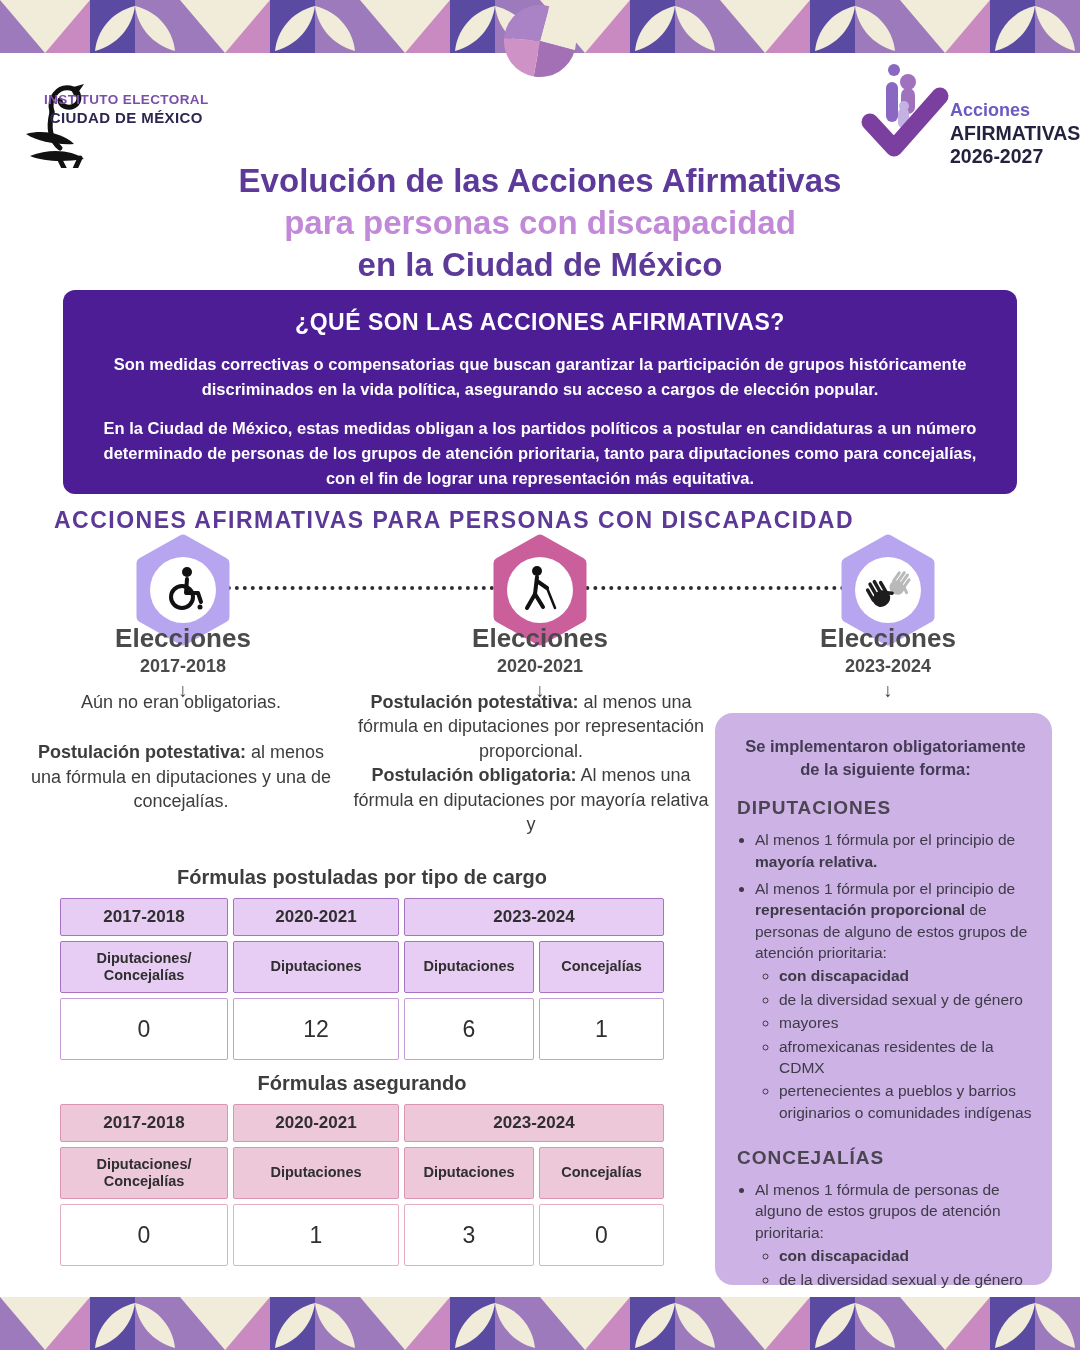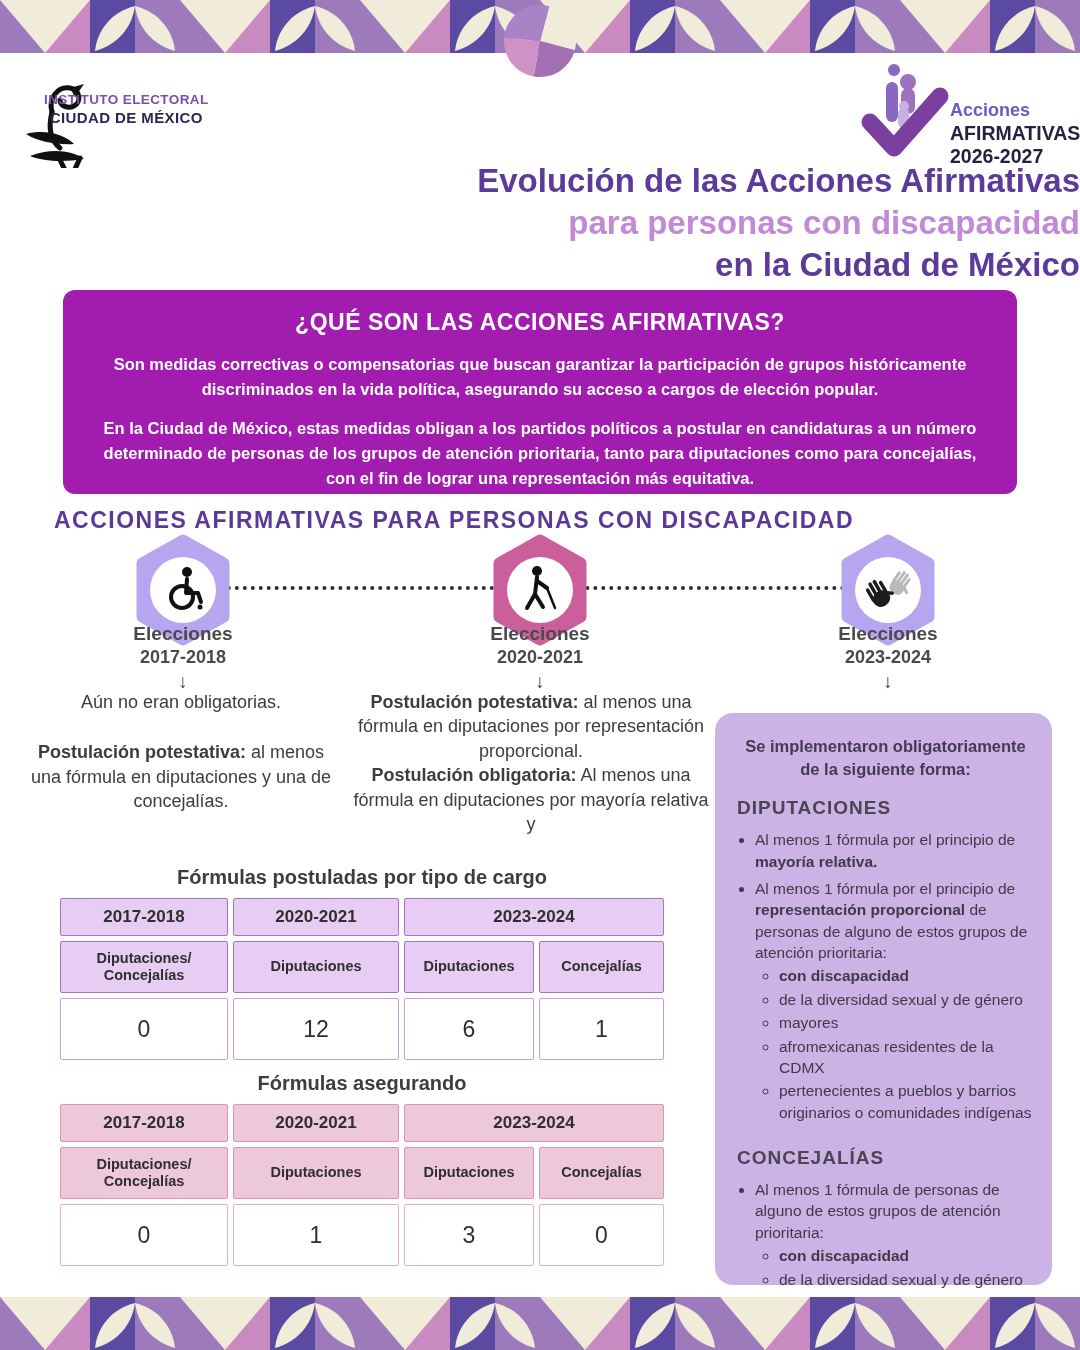--- a/index.html
+++ b/index.html
@@ -20,38 +20,38 @@
   .iecm-logo{left:14px;top:58px;width:230px;height:110px;}
   .iecm-text{left:44px;top:92px;line-height:1.25;}
   .iecm-line1{font-size:13.5px;font-weight:bold;color:#7b4fa8;letter-spacing:.4px;}
   .iecm-line2{font-size:15px;font-weight:bold;color:#2e2650;letter-spacing:.4px;text-align:center;}
   .aa-logo-icon{left:852px;top:56px;width:100px;height:108px;}
   .aa-logo-text{left:950px;top:100px;line-height:1.2;}
   .aa-line1{font-size:18px;font-weight:600;color:#6a5ac2;}
   .aa-line2{font-size:19.5px;font-weight:bold;color:#23233f;}
   .aa-line3{font-size:19.5px;font-weight:bold;color:#23233f;}
   
-  .main-title{left:0;top:160px;width:1080px;text-align:right;font-weight:bold;font-size:33px;line-height:42px;}
+  .main-title{left:0;top:160px;width:1080px;text-align:center;font-weight:bold;font-size:33px;line-height:42px;}
   .title-l1,.title-l3{color:#5d3a99;}
   .title-l2{color:#c289d8;}
   
-  .intro-box{left:63px;top:290px;width:954px;height:204px;background:#a21caf;border-radius:12px;
+  .intro-box{left:63px;top:290px;width:954px;height:204px;background:#4c1d95;border-radius:12px;
              box-sizing:border-box;padding:17px 40px;color:#ffffff;text-align:center;}
   .intro-heading{font-size:23px;font-weight:bold;letter-spacing:.5px;margin:2px 0 16px 0;}
   .intro-box p{font-size:16.5px;font-weight:600;line-height:1.52;margin:0 0 14px 0;}
   
   .section-heading{left:0;top:507px;width:908px;text-align:center;font-size:23px;font-weight:bold;
                    color:#5c3897;letter-spacing:1.5px;}
   
   .timeline-line{left:195px;top:586px;width:690px;border-top:4px dotted #2e2e2e;height:0;}
   .hex{width:100px;height:112px;top:534px;}
   .hex-1{left:133px;} .hex-2{left:490px;} .hex-3{left:838px;}
   .tcol{top:622px;width:220px;text-align:center;color:#4a4a4a;}
   .tcol-1{left:73px;} .tcol-2{left:430px;} .tcol-3{left:778px;}
-  .tcol .t-label{font-size:19px;font-weight:bold;line-height:1.25;}
+  .tcol .t-label{font-size:26px;font-weight:bold;line-height:1.25;}
   .tcol .t-years{font-size:18px;font-weight:bold;line-height:1.25;}
   .tcol .t-arrow{font-size:19px;font-weight:bold;margin-top:3px;color:#3c3c3c;}
   
   .col-text{color:#3d3d3d;font-size:18px;line-height:1.36;text-align:center;}
   .col-2017{left:22px;top:690px;width:318px;}
   .col-2017 .p1{margin:0 0 26px 0;}
   .col-2020{left:348px;top:690px;width:366px;}
   .col-text p{margin:0;}
   
   .panel{left:715px;top:713px;width:337px;height:572px;background:#ccb2e5;border-radius:18px;

